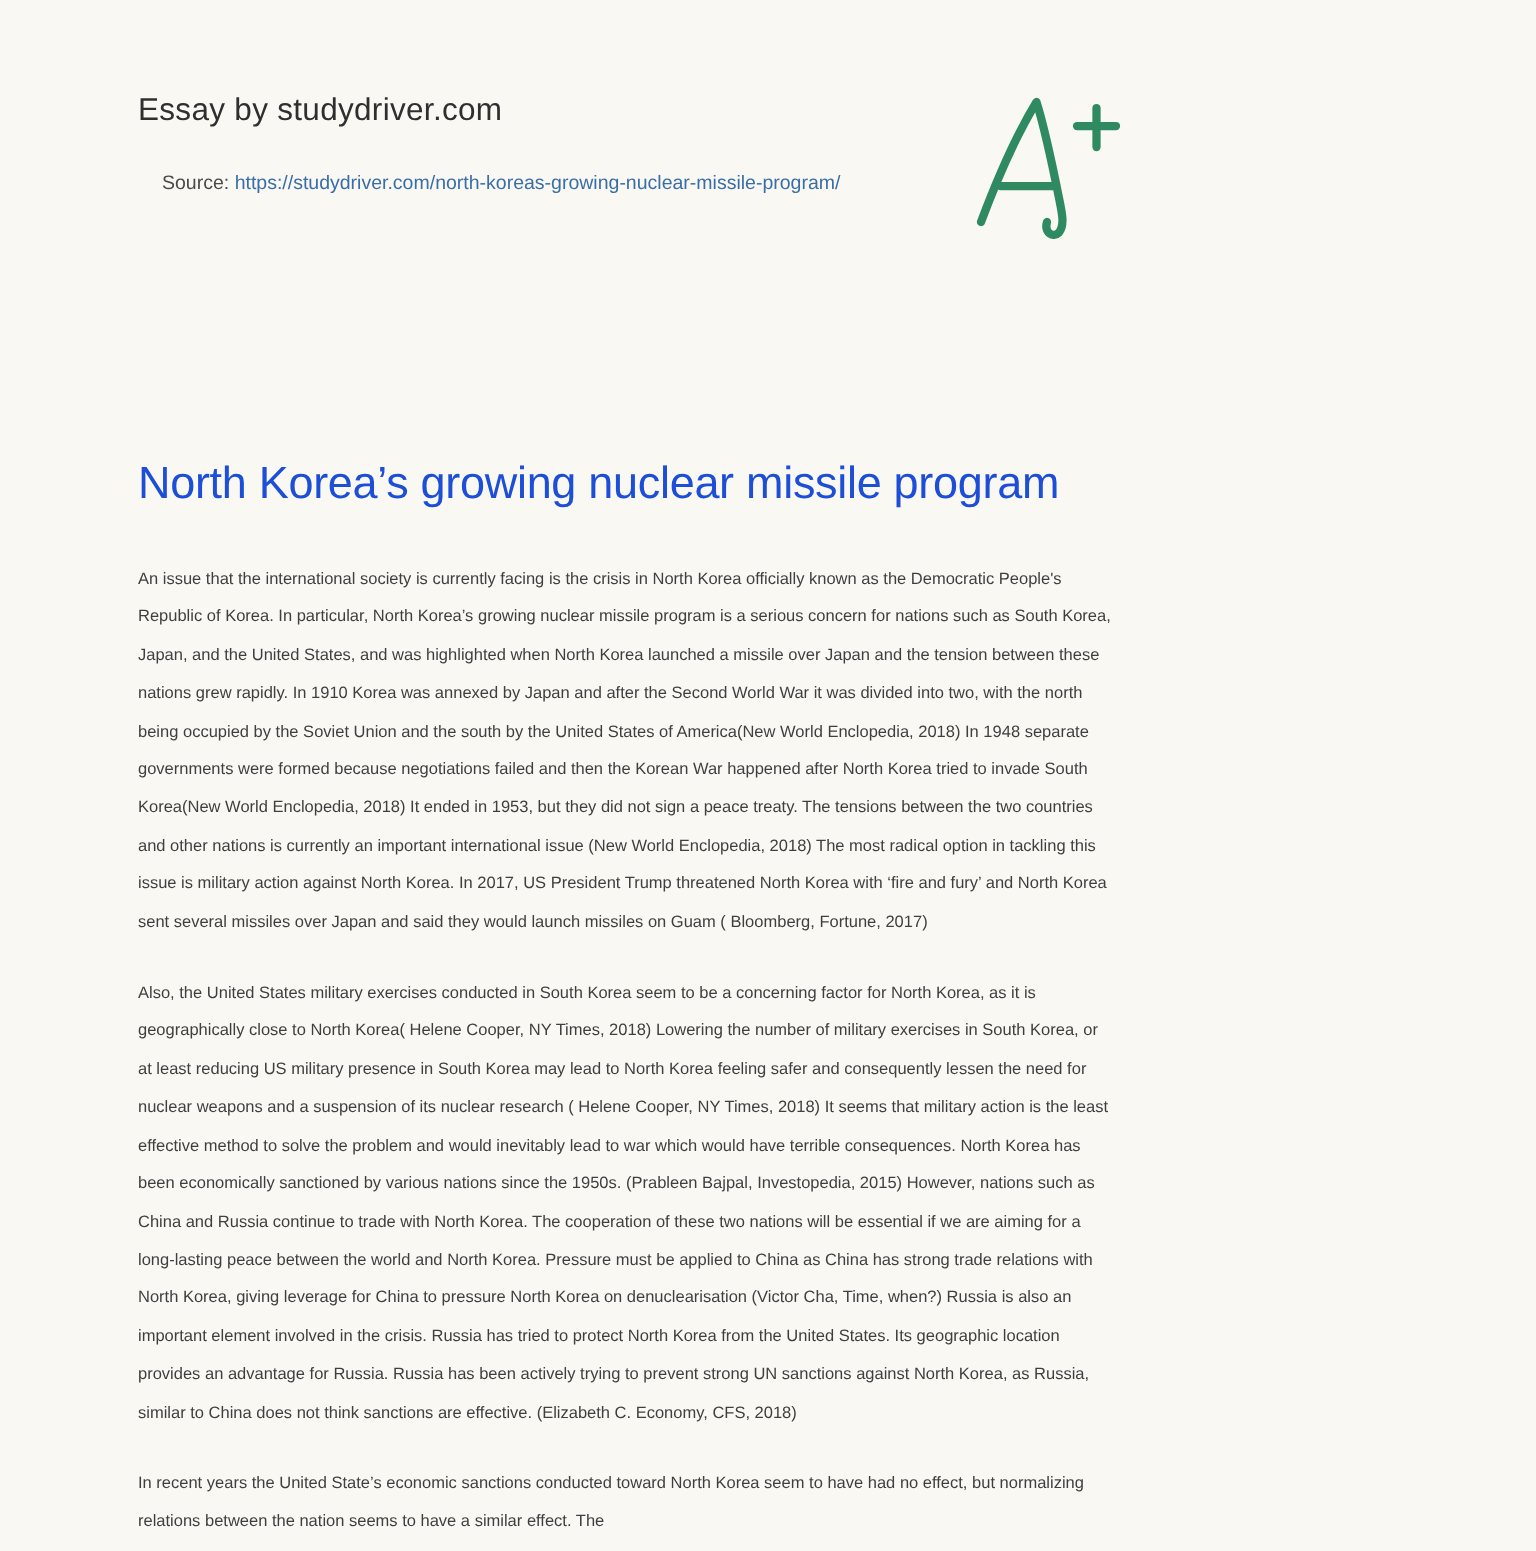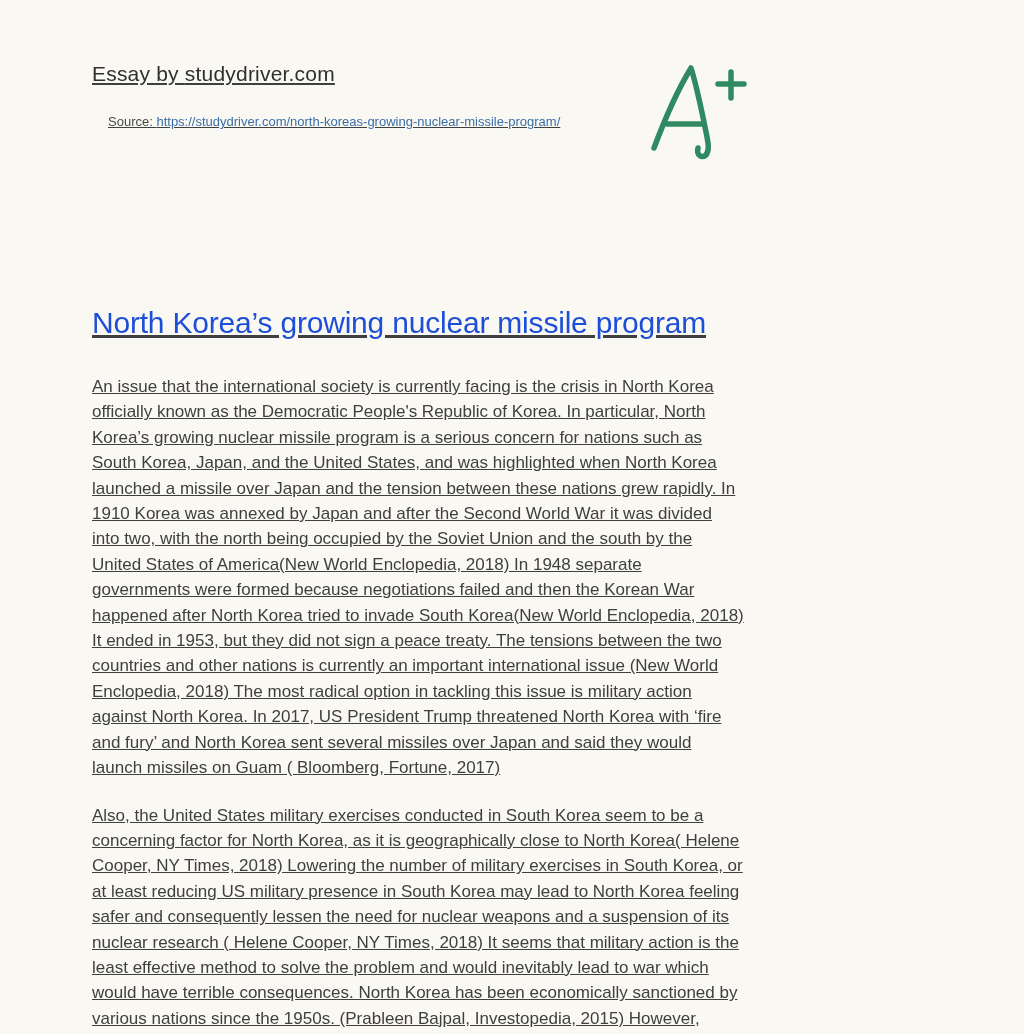--- a/index.html
+++ b/index.html
@@ -13,21 +13,20 @@
     font-family: "Liberation Sans", sans-serif;
     color: #3f3f3f;
     overflow: hidden;
   }
   .page {
     position: relative;
     width: 860px;
     height: 1034px;
     box-sizing: border-box;
     padding: 62px 116px 0 92px;
-    text-decoration: underline;
   }
   .header {
     position: relative;
     min-height: 120px;
   }
   .essay-by {
     font-size: 21px;
     color: #2f2f2f;
     letter-spacing: 0.2px;
     margin: 0 0 28px 0;
@@ -59,21 +58,21 @@
   .logo svg { display: block; }
 
   h1.title {
     font-size: 30px;
     font-weight: 400;
     color: #1d4ed8;
     margin: 124px 0 34px 0;
     letter-spacing: -0.2px;
   }
   .body-text p {
-    font-size: 17px;
+    font-size: 11px;
     line-height: 25.4px;
     color: #3f3f3f;
     margin: 0 0 22px 0;
     text-align: left;
   }
   .body-text p:last-child { margin-bottom: 0; }
 </style>
 </head>
 <body>
 

